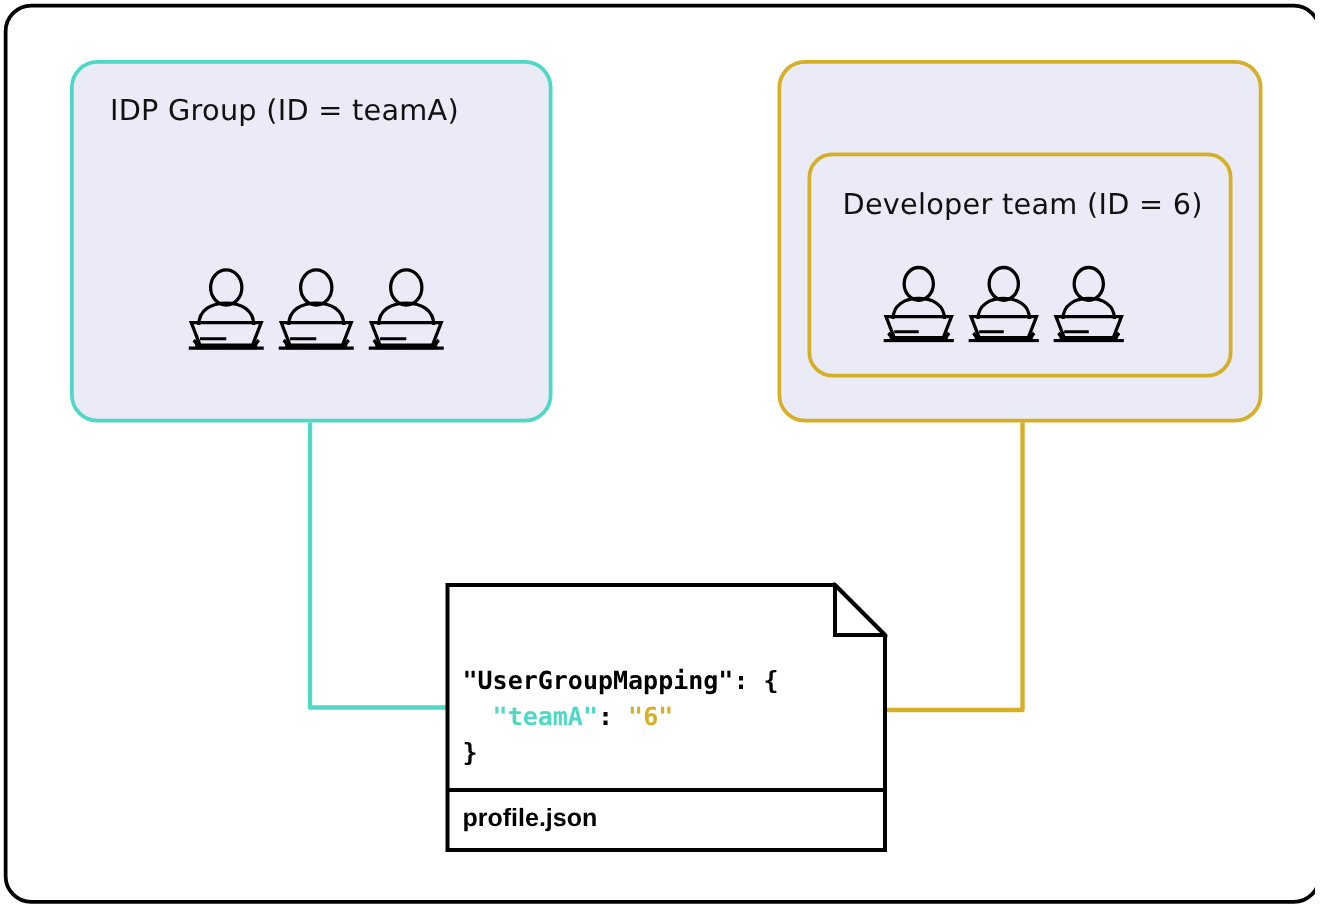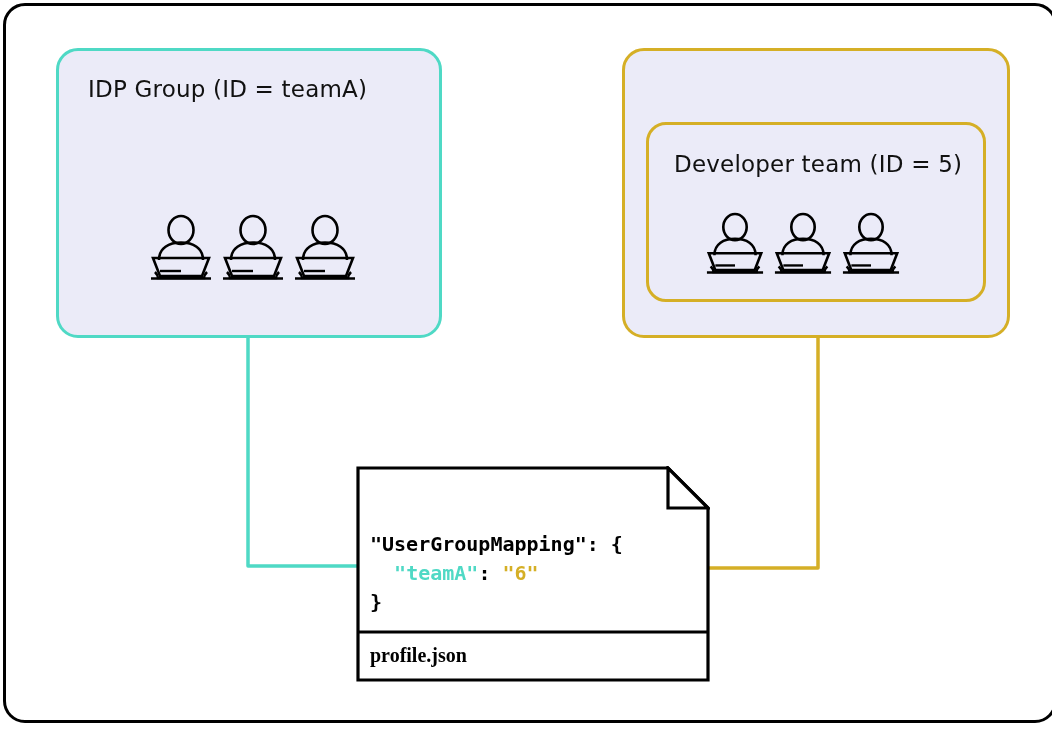--- a/index.html
+++ b/index.html
@@ -82,21 +82,21 @@
     font-size: 20px;
     font-weight: bold;
     line-height: 29px;
     white-space: pre;
     color: #000000;
   }
   .tok-key-teal { color: #4fd9c5; }
   .tok-val-amber { color: #d5af26; }
   .doc-filename {
     position: absolute;
-    font-family: Liberation Serif, serif;
+    font-family: Liberation Sans, sans-serif;
     font-size: 20px;
     font-weight: bold;
     color: #000000;
     white-space: nowrap;
   }
 </style>
 </head>
 <body>
 
 <div id="canvas">
@@ -139,21 +139,21 @@
       <path d="M3,44 L59,44 L52,62 L10,62 Z" fill="none" stroke="#000" stroke-width="2.6" stroke-linejoin="miter"></path>
       <path d="M5,58 C7,60 8,62 8,64 L54,64 C54,62 55,60 57,58" fill="none" stroke="#000" stroke-width="2.6"></path>
       <line x1="10" y1="57" x2="31" y2="57" stroke="#000" stroke-width="2.4"></line>
       <line x1="1" y1="64.5" x2="61" y2="64.5" stroke="#000" stroke-width="2.6"></line>
     </svg>
   </div>
 
   <div class="group-box amber" style="left:622px; top:48px; width:388px; height:290px;"></div>
 
   <div class="group-box inner-amber" style="left:646px; top:122px; width:340px; height:180px; background:#ebebf8;"></div>
-  <div class="box-title" style="left:674px; top:151px;">Developer team (ID = 5)</div>
+  <div class="box-title" style="left:674px; top:151px;">Developer team (ID = 6)</div>
   <div class="people-row" style="left:706px; top:212px;">
     <svg width="58" height="62" viewBox="0 0 62 66" xmlns="http://www.w3.org/2000/svg">
       <ellipse cx="31" cy="16" rx="12.5" ry="14" fill="none" stroke="#000" stroke-width="2.8"></ellipse>
       <path d="M9,46 C9,34 19,28.5 31,28.5 C43,28.5 53,34 53,46" fill="none" stroke="#000" stroke-width="2.8"></path>
       <path d="M3,44 L59,44 L52,62 L10,62 Z" fill="none" stroke="#000" stroke-width="2.8" stroke-linejoin="miter"></path>
       <path d="M5,58 C7,60 8,62 8,64 L54,64 C54,62 55,60 57,58" fill="none" stroke="#000" stroke-width="2.8"></path>
       <line x1="10" y1="57" x2="31" y2="57" stroke="#000" stroke-width="2.5"></line>
       <line x1="1" y1="64.5" x2="61" y2="64.5" stroke="#000" stroke-width="2.8"></line>
     </svg>
     <svg width="58" height="62" viewBox="0 0 62 66" xmlns="http://www.w3.org/2000/svg">

